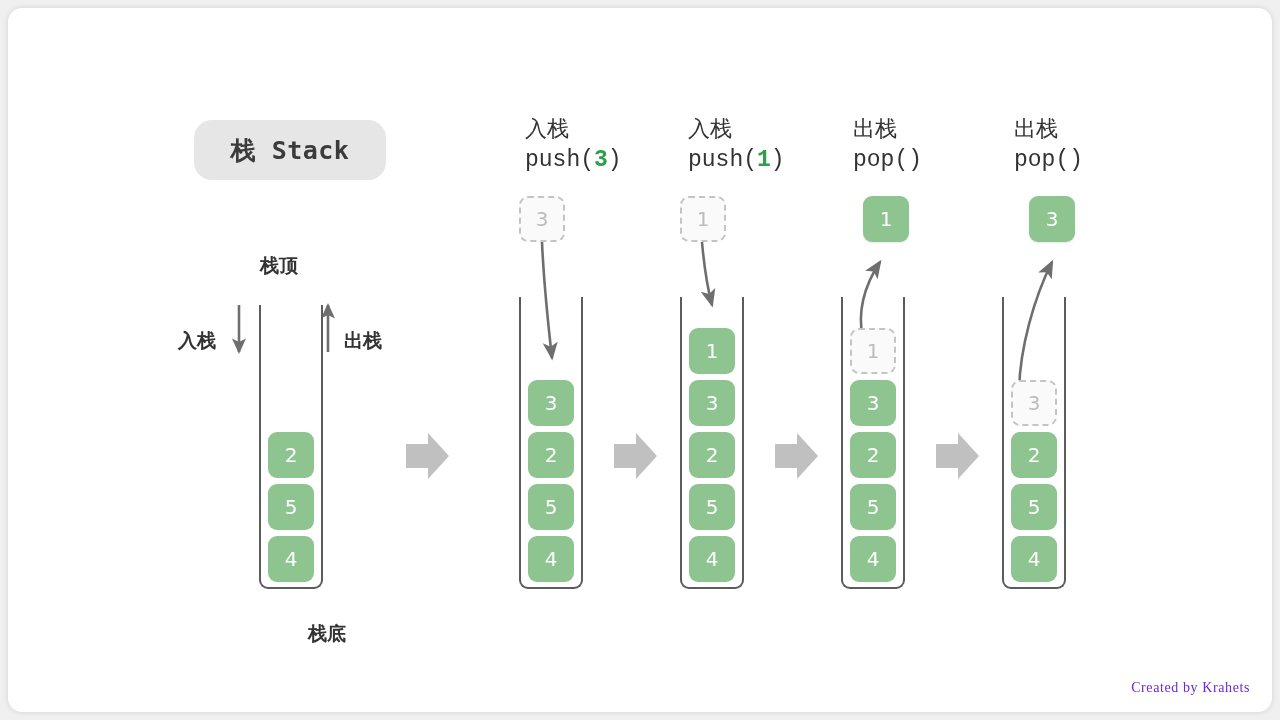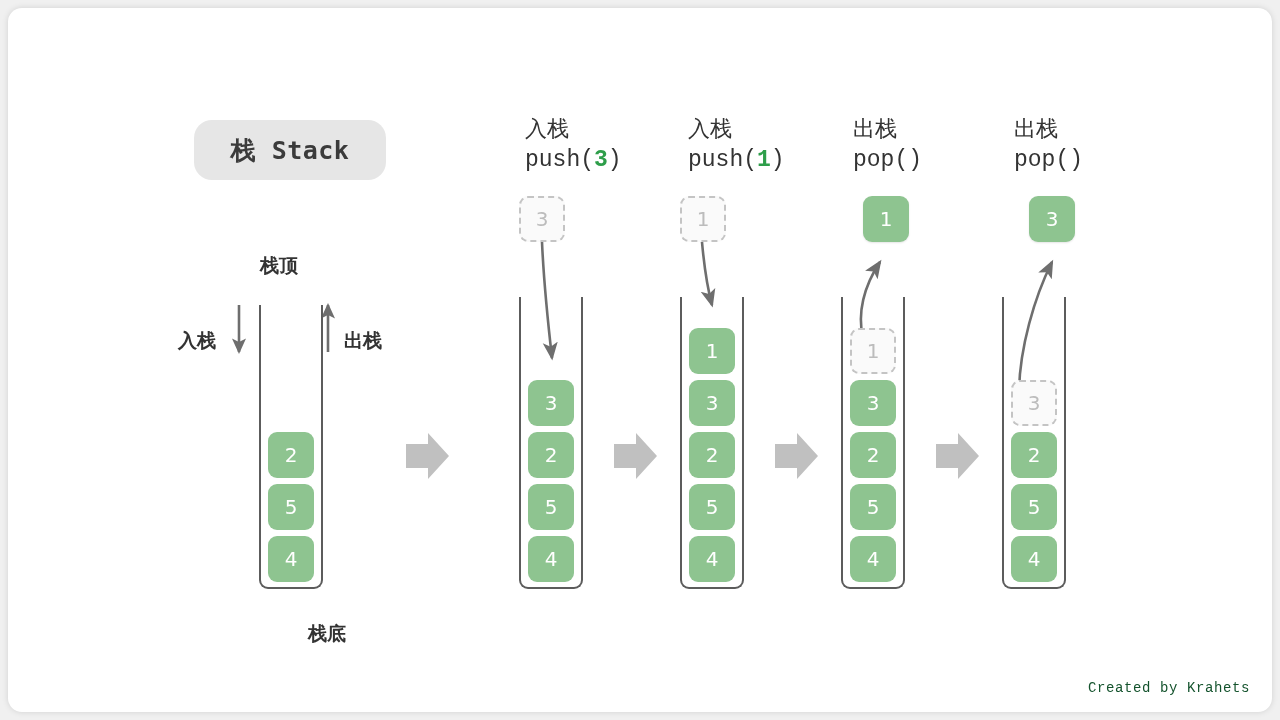--- a/index.html
+++ b/index.html
@@ -112,22 +112,22 @@
   #overlay{
     position:absolute;left:0;top:0;
     width:1264px;height:704px;
     pointer-events:none;
   }
 
   
   #footer{
     position:absolute;
     right:22px;bottom:16px;
-    font-family:Liberation Mono, monospace;
-    font-size:14px;color:#14532d;
+    font-family:Liberation Serif, serif;
+    font-size:14px;color:#6d28d9;
     letter-spacing:0.6px;
     white-space:nowrap;
   }
 </style>
 </head>
 <body>
 
 <div id="canvas">
 <div id="card">
 

